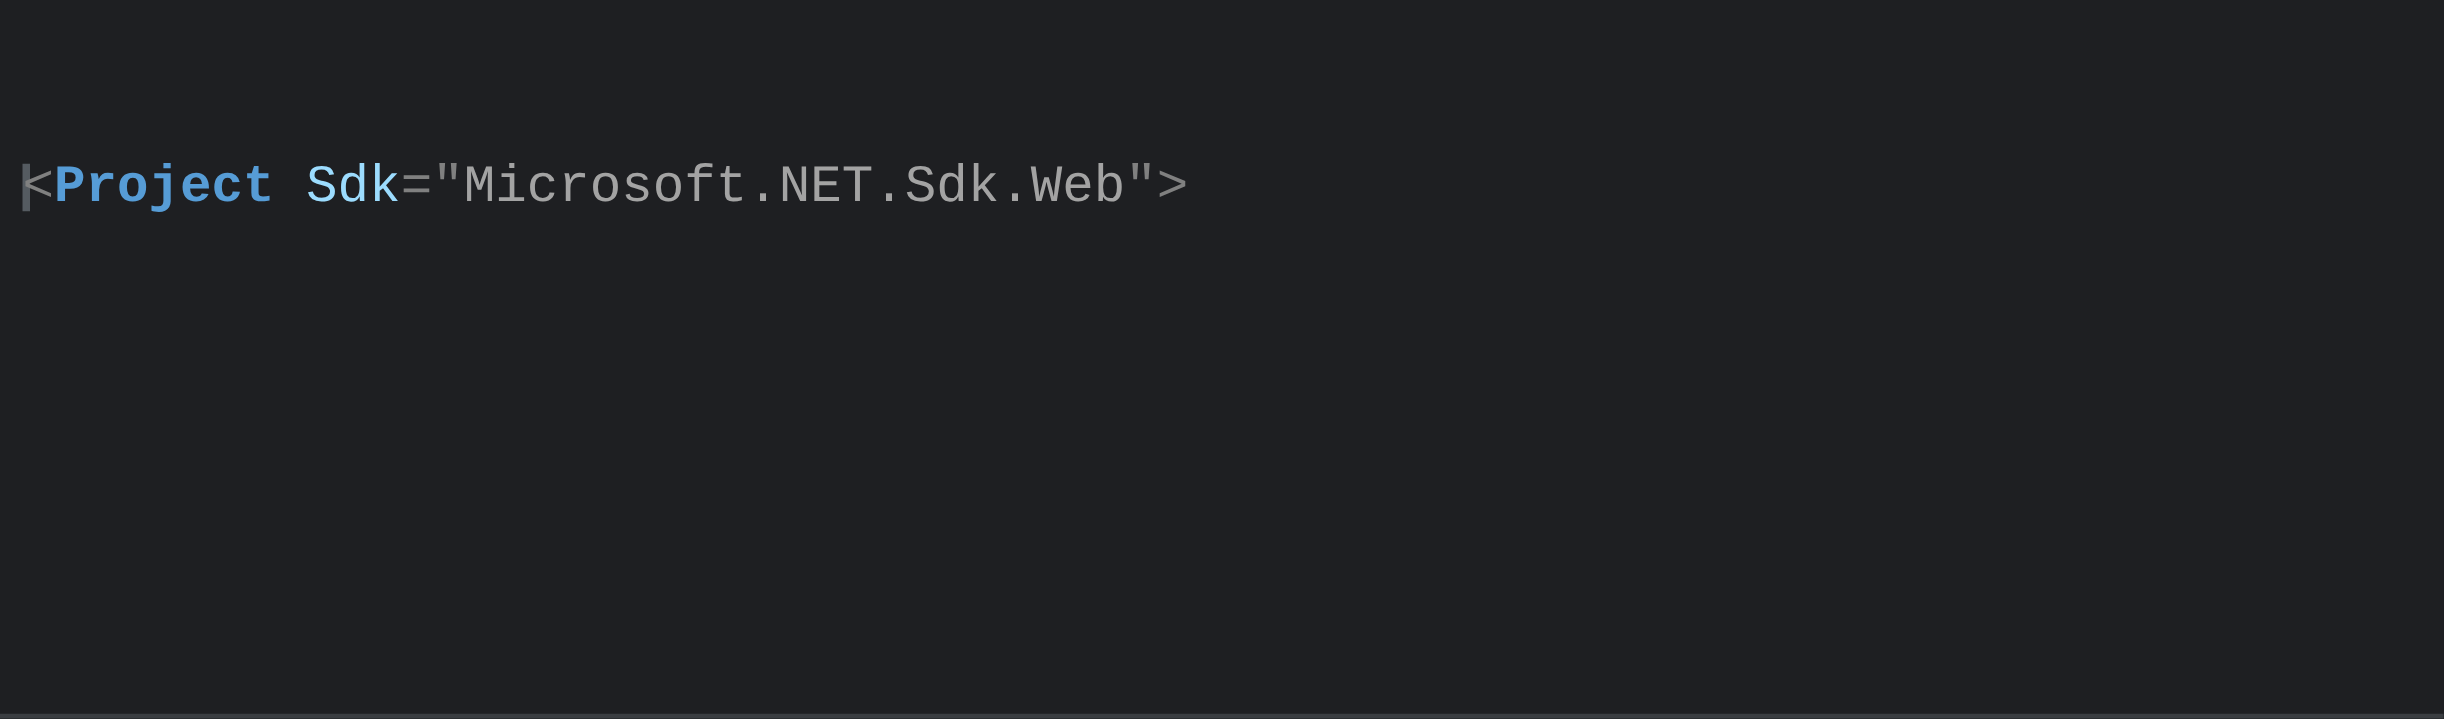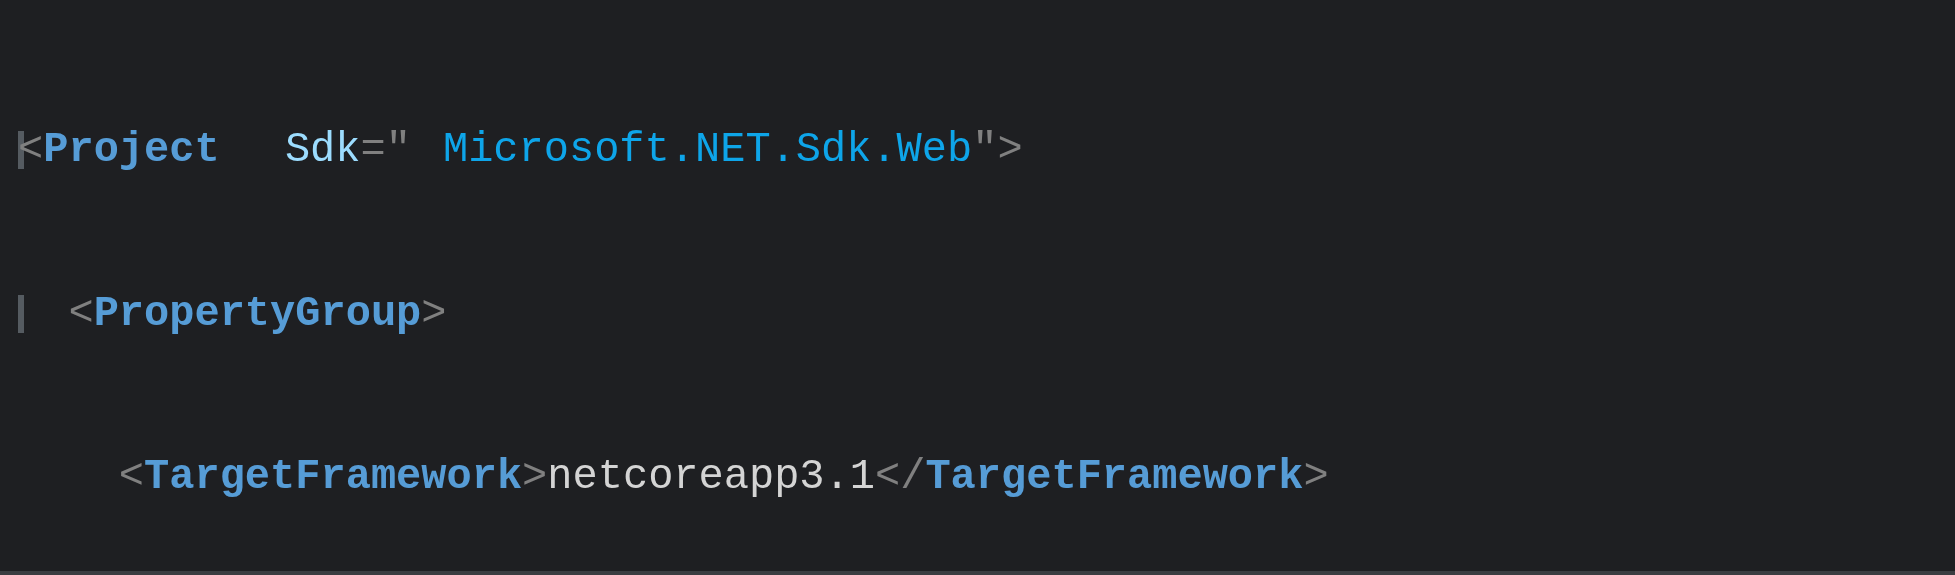--- a/index.html
+++ b/index.html
@@ -21,33 +21,31 @@
       display:inline-block;
       width:6px; height:38px;
       background:#555b61;
       vertical-align:middle;
       margin-right:-6px;
       visibility:hidden;
     }
     .line.cursor::before{ visibility:visible; }
     .br   { color:#808080; }     
     .tag  { color:#569cd6;font-weight:bold; }     
-    .attr { color:#9cdcfe;margin-left:40px; }     
-    .str  { color:#0ea5e9;margin-left:32px; }     
+    .attr { color:#9cdcfe; }     
+    .str  { color:#a3a3a3; }     
     .q    { color:#808080; }     
     .txt  { color:#d4d4d4; }     
     .bottom-border{
       position:absolute; left:0; right:0; bottom:0; height:4px;
       background:#3a3d41;
     }
   </style>
 </head>
 <body>
 
 <div class="editor">
 <div class="line cursor"><span class="br">&lt;</span><span class="tag">Project</span><span> </span><span class="attr">Sdk</span><span class="br">=</span><span class="q">"</span><span class="str">Microsoft.NET.Sdk.Web</span><span class="q">"</span><span class="br">&gt;</span></div>
-<div class="line cursor"><span>  </span><span class="br">&lt;</span><span class="tag">PropertyGroup</span><span class="br">&gt;</span></div>
-<div class="line"><span>    </span><span class="br">&lt;</span><span class="tag">TargetFramework</span><span class="br">&gt;</span><span class="txt">netcoreapp3.1</span><span class="br">&lt;/</span><span class="tag">TargetFramework</span><span class="br">&gt;</span></div>
 
 
 
 <div class="bottom-border"></div>
 </div>
 
 </body></html>

